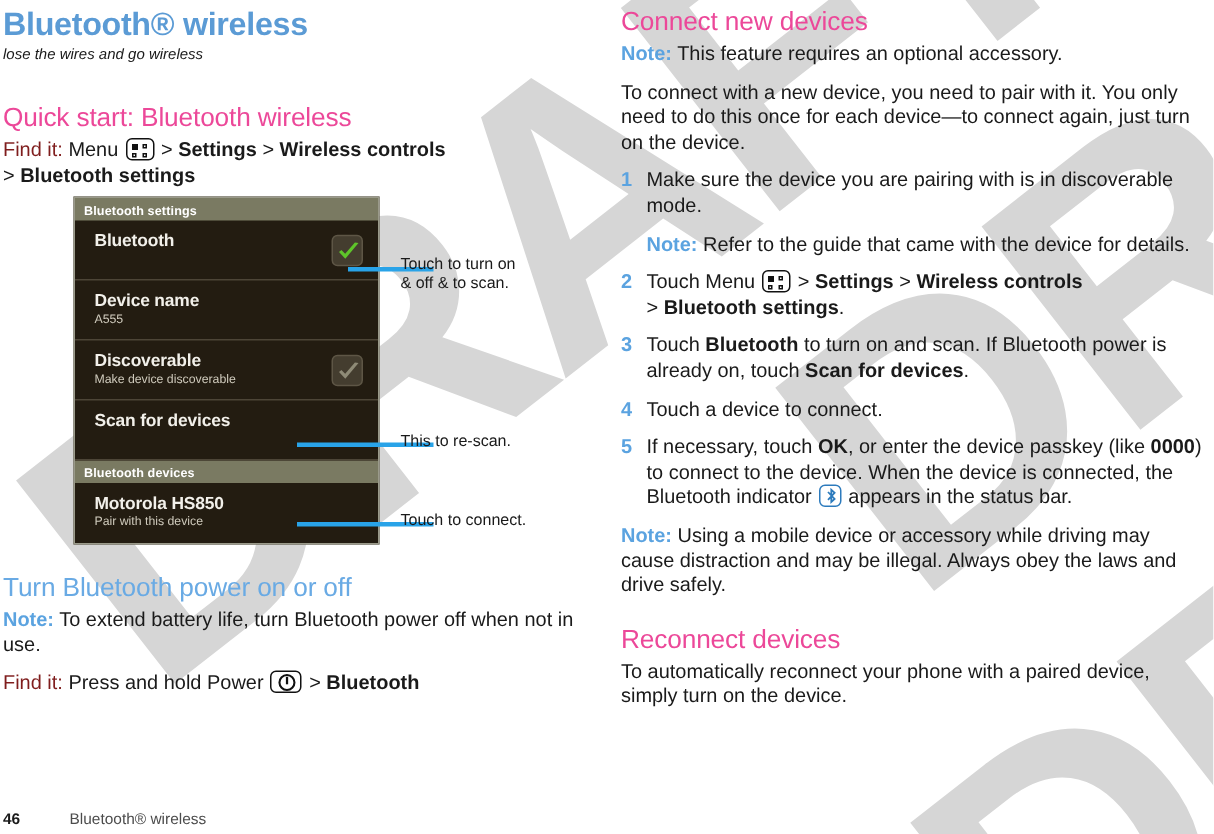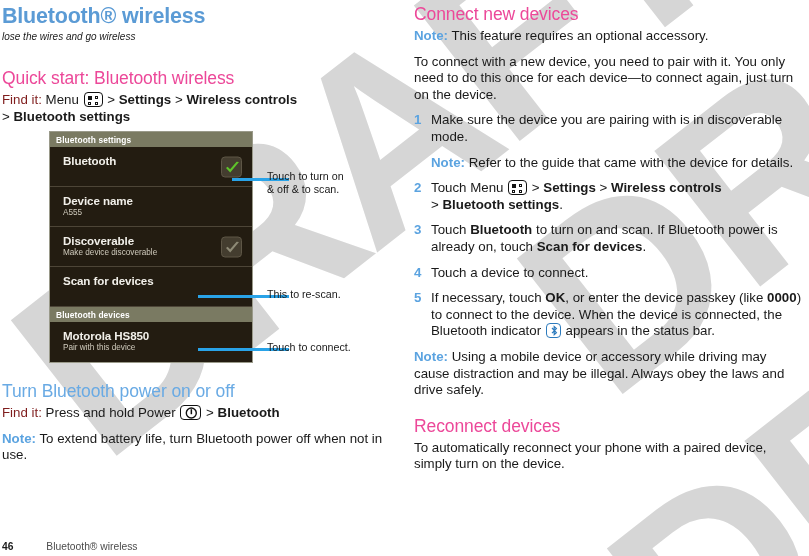--- a/index.html
+++ b/index.html
@@ -293,35 +293,35 @@
           <div class="t1">Motorola HS850</div>
           <div class="t2">Pair with this device</div>
         </div>
 
       </div>
     </div>
 
     <h2 class="sect dark" style="margin-top:18px;">Turn Bluetooth power on or off</h2>
 
     <p class="body">
+      <span class="lbl-note">Note:</span>
+      <span>To extend battery life, turn Bluetooth power off when not in use.</span>
+    </p>
+
+    <p class="body">
       <span class="lbl-blue">Find it:</span>
       <span>Press and hold Power</span>
       <span class="ico ico-power">
         <svg width="13" height="12" viewBox="0 0 13 12">
             <circle cx="6.3" cy="6" r="5" fill="none" stroke="#111" stroke-width="1.4"></circle>
             <rect x="5.6" y="2.2" width="1.5" height="5" fill="#111"></rect>
           </svg>
       </span>
       <span>&gt;</span>
       <b>Bluetooth</b>
-    </p>
-
-    <p class="body">
-      <span class="lbl-note">Note:</span>
-      <span>To extend battery life, turn Bluetooth power off when not in use.</span>
     </p>
   </div>
 
   <div class="callout-line" style="left:232px; top:178px; width:57px;"></div>
   <div class="callout-txt" style="left:267px; top:170px;">
     <div>Touch  to turn on</div>
     <div>&amp; off &amp; to scan.</div>
   </div>
 
   <div class="callout-line" style="left:198px; top:295px; width:91px;"></div>

